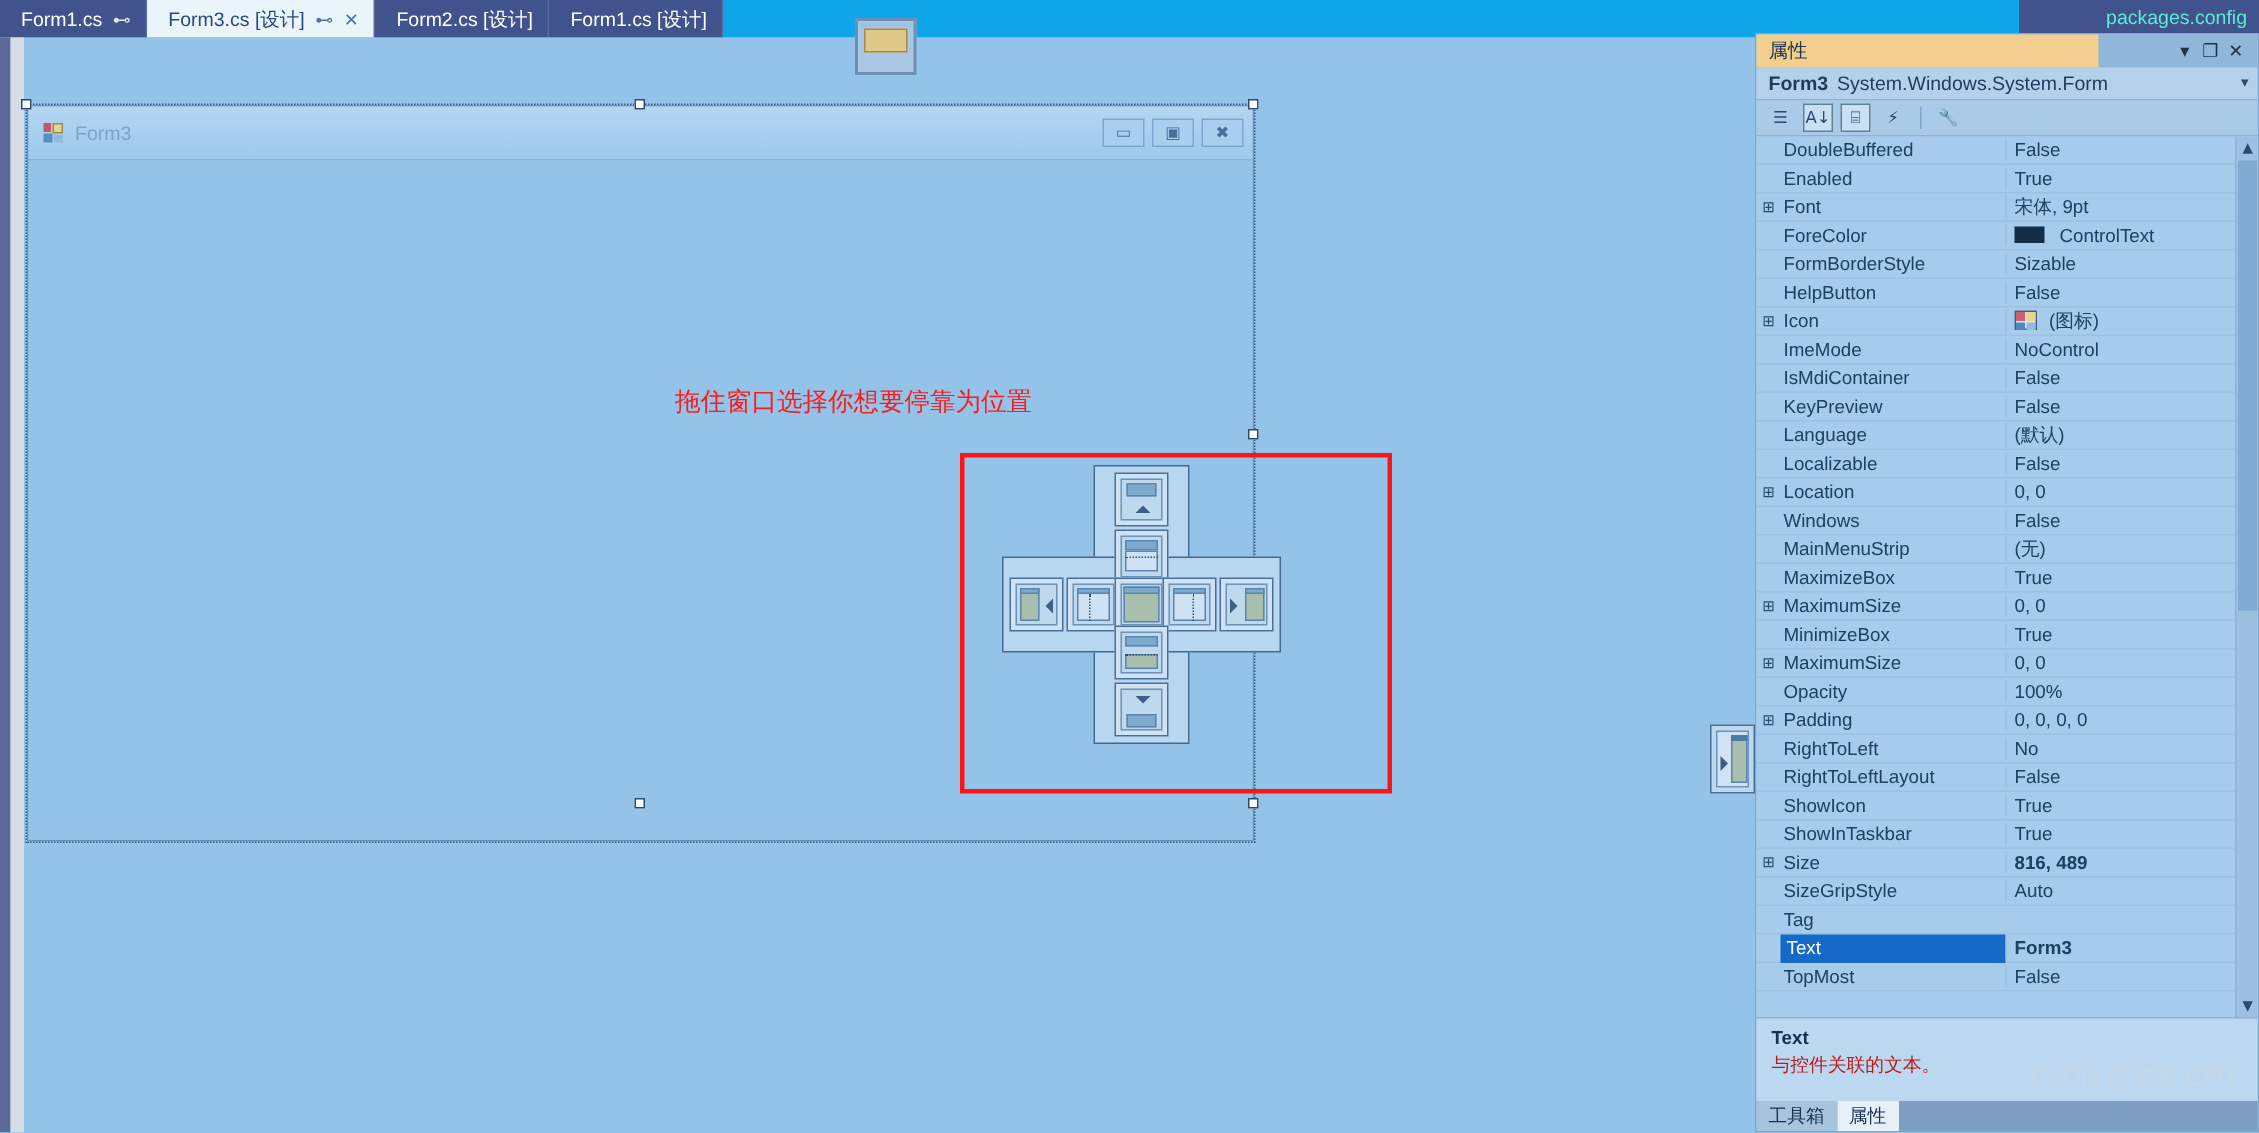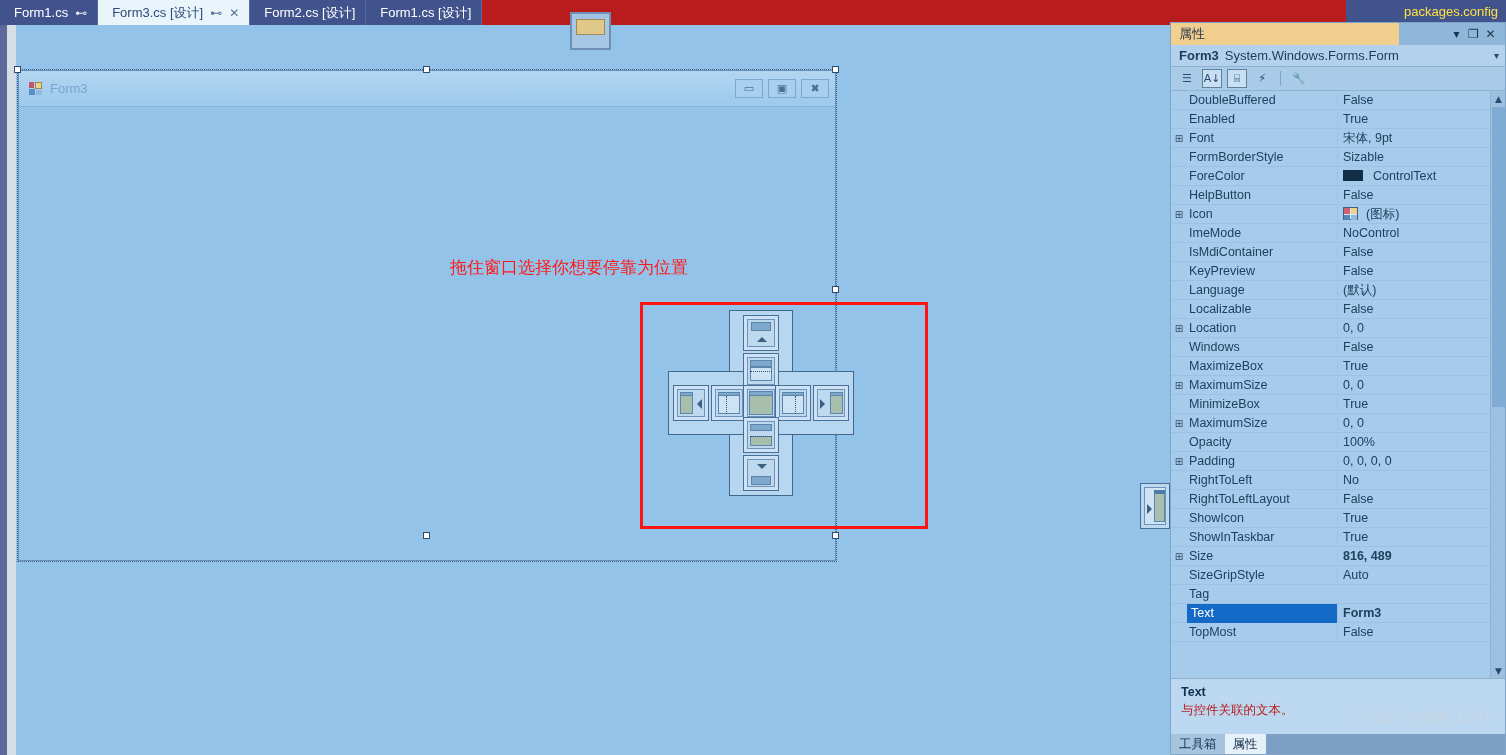--- a/index.html
+++ b/index.html
@@ -6,42 +6,42 @@
   html,body { width:1506px; height:755px; overflow:hidden; }
   body {
     font-family: "Liberation Sans", "DejaVu Sans", sans-serif;
     background:#93c3e9;
     position:relative;
   }
 
   
   #tabstrip{
     position:absolute; left:0; top:0; width:1506px; height:25px;
-    background:#b91c1c;
+    background:#0ea5e9;
     display:flex; align-items:stretch;
   }
   .tab{
     display:flex; align-items:center; gap:7px;
     padding:0 10px 0 14px; height:25px;
     font-size:13px; color:#ffffff; white-space:nowrap;
     border-right:1px solid #5a6aa0;
   }
   .tab.inactive{ background:#41538c; }
   .tab.active{ background:#e9f4fb; color:#2a4a7a; }
   .tab .tlabel{ line-height:25px; }
   .pin-icon, .close-icon{ font-size:12px; opacity:.85; }
   .tab.active .pin-icon, .tab.active .close-icon{ color:#3a5e8c; }
 
   #tab-overflow{
     position:absolute; right:0; top:0; height:25px; width:160px;
     background:#41538c;
   }
   #pkgtab{
     position:absolute; right:8px; top:4px;
-    font-size:13px; color:#fde047; white-space:nowrap;
+    font-size:13px; color:#5eead4; white-space:nowrap;
   }
 
   
   #designer{
     position:absolute; left:0; top:25px; width:1170px; height:730px;
     background:#93c3e9;
   }
   #left-edge{
     position:absolute; left:0; top:25px; width:7px; height:730px;
     background:#5d6998;
@@ -420,21 +420,21 @@
   <div id="props-title">
     <div id="props-title-hl"></div>
     <span id="props-title-text">属性</span>
     <span class="win-btn">▾</span>
     <span class="win-btn">❐</span>
     <span class="win-btn">✕</span>
   </div>
 
   <div id="props-obj">
     <b>Form3</b>
-    <span>System.Windows.Forms.Form</span>
+    <span>System.Windows.System.Form</span>
     <span class="flex"></span>
     <span class="dd">▾</span>
   </div>
 
   <div id="props-toolbar">
     <span class="tbtn">☰</span>
     <span class="tbtn pressed">A↓</span>
     <span class="tbtn pressed">⌸</span>
     <span class="tbtn">⚡</span>
     <span class="tsep"></span>
@@ -453,27 +453,27 @@
           <div class="pname">Enabled</div>
           <div class="pval">True</div>
         </div>
         <div class="prow">
           <div class="pexp">⊞</div>
           <div class="pname">Font</div>
           <div class="pval">宋体, 9pt</div>
         </div>
         <div class="prow">
           <div class="pexp"></div>
+          <div class="pname">ForeColor</div>
+          <div class="pval"><span class="swatch" style="background: rgb(18, 45, 70);"></span>ControlText</div>
+        </div>
+        <div class="prow">
+          <div class="pexp"></div>
           <div class="pname">FormBorderStyle</div>
           <div class="pval">Sizable</div>
-        </div>
-        <div class="prow">
-          <div class="pexp"></div>
-          <div class="pname">ForeColor</div>
-          <div class="pval"><span class="swatch" style="background: rgb(18, 45, 70);"></span>ControlText</div>
         </div>
         <div class="prow">
           <div class="pexp"></div>
           <div class="pname">HelpButton</div>
           <div class="pval">False</div>
         </div>
         <div class="prow">
           <div class="pexp">⊞</div>
           <div class="pname">Icon</div>
           <div class="pval"><span class="icoswatch"><i class="is1"></i><i class="is2"></i><i class="is3"></i><i class="is4"></i></span>(图标)</div>
@@ -505,20 +505,25 @@
         </div>
         <div class="prow">
           <div class="pexp">⊞</div>
           <div class="pname">Location</div>
           <div class="pval">0, 0</div>
         </div>
         <div class="prow">
           <div class="pexp"></div>
           <div class="pname">Windows</div>
           <div class="pval">False</div>
+        </div>
+        <div class="prow">
+          <div class="pexp"></div>
+          <div class="pname">MainMenuStrip</div>
+          <div class="pval">(无)</div>
         </div>
         <div class="prow">
           <div class="pexp"></div>
           <div class="pname">MaximizeBox</div>
           <div class="pval">True</div>
         </div>
         <div class="prow">
           <div class="pexp">⊞</div>
           <div class="pname">MaximumSize</div>
           <div class="pval">0, 0</div>

